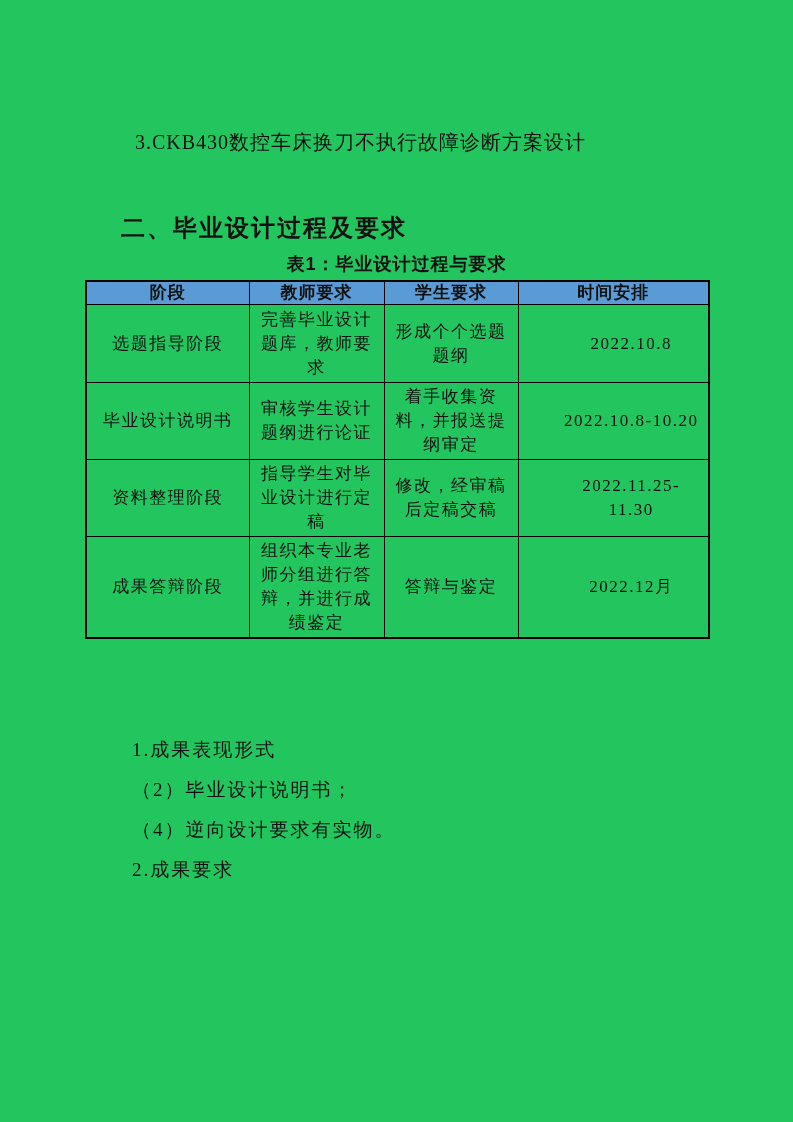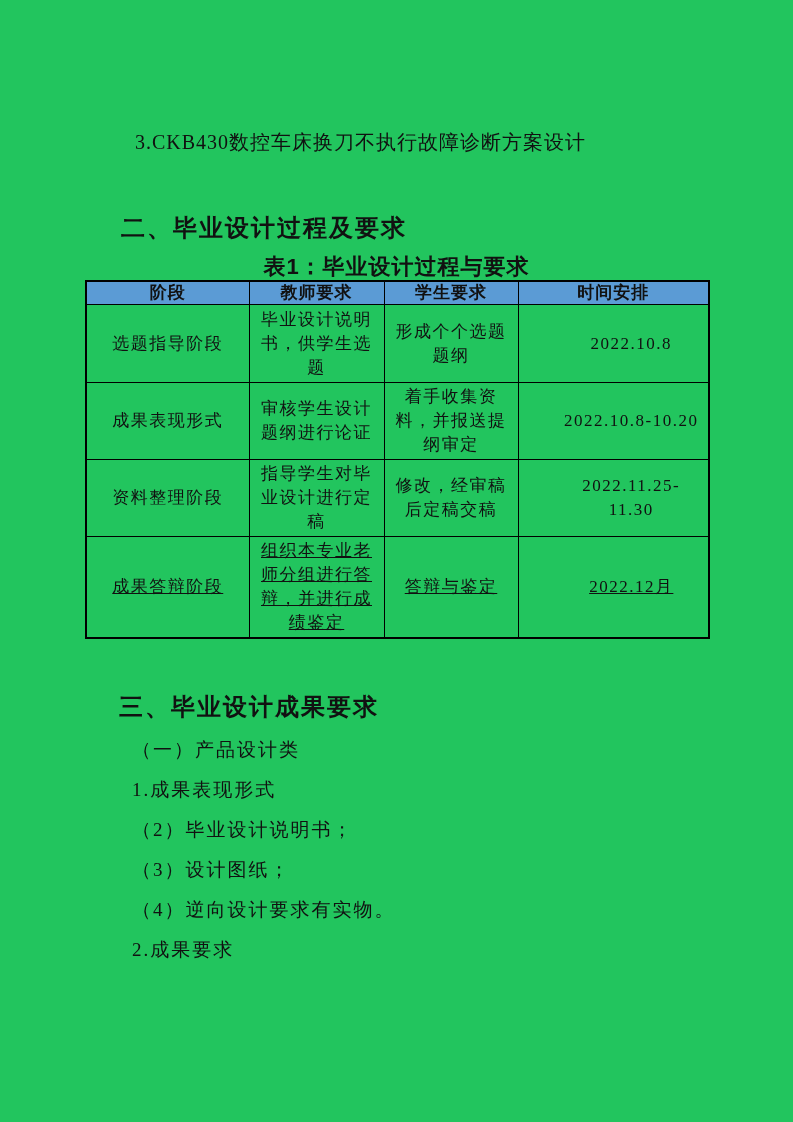--- a/index.html
+++ b/index.html
@@ -31,21 +31,21 @@
   .sec2 { left: 121px; top: 212px; }
   .sec3 { left: 119px; top: 691px; }
   .table-caption {
     position: absolute;
     left: 85px;
     top: 252px;
     width: 623px;
     text-align: center;
     font-family: "Liberation Sans", "DejaVu Sans", sans-serif;
     font-weight: bold;
-    font-size: 22px;
+    font-size: 18px;
     letter-spacing: 1px;
     white-space: nowrap;
   }
   table.process-table {
     position: absolute;
     left: 85px;
     top: 280px;
     width: 623px;
     border-collapse: collapse;
     table-layout: fixed;
@@ -71,21 +71,21 @@
   table.process-table th:last-child  { border-right-width: 2px; }
   table.process-table td {
     font-family: "Liberation Serif", "DejaVu Serif", serif;
     font-size: 17px;
     letter-spacing: 1.5px;
     line-height: 24px;
     padding: 2px 8px;
   }
   table.process-table td:first-child { border-left-width: 2px; }
   table.process-table td:last-child  { border-right-width: 2px; padding-left: 44px; }
-  table.process-table tbody tr:last-child td { border-bottom-width: 2px; text-decoration: underline; }
+  table.process-table tbody tr:last-child td { border-bottom-width: 2px; }
   table.process-table tbody tr:nth-child(1) td { height: 73px; }
   table.process-table tbody tr:nth-child(2) td { height: 68px; }
   table.process-table tbody tr:nth-child(3) td { height: 44px; }
   table.process-table tbody tr:nth-child(4) td { height: 67px; }
   table.process-table tbody tr:nth-child(5) td { height: 103px; }
   .result-paragraphs {
     position: absolute;
     left: 132px;
     top: 739px;
     font-family: "Liberation Serif", "DejaVu Serif", serif;
@@ -120,49 +120,46 @@
       <tr>
           <th style="background: rgb(91, 155, 213);">阶段</th>
           <th style="background: rgb(91, 155, 213);">教师要求</th>
           <th style="background: rgb(91, 155, 213);">学生要求</th>
           <th style="background: rgb(91, 155, 213); margin-left: 10px;">时间安排</th>
         </tr>
     </thead>
     <tbody>
         <tr>
           <td>选题指导阶段</td>
-          <td>毕业设计说明书，供学生选题</td>
+          <td>完善毕业设计题库，教师要求</td>
           <td>形成个个选题题纲</td>
           <td>2022.10.8</td>
         </tr>
         <tr>
-          <td>成果表现形式</td>
+          <td>毕业设计说明书</td>
           <td>审核学生设计题纲进行论证</td>
           <td>着手收集资料，并报送提纲审定</td>
           <td>2022.10.8-10.20</td>
         </tr>
         <tr>
           <td>资料整理阶段</td>
           <td>指导学生对毕业设计进行定稿</td>
           <td>修改，经审稿后定稿交稿</td>
           <td>2022.11.25-11.30</td>
         </tr>
         <tr>
           <td>成果答辩阶段</td>
           <td>组织本专业老师分组进行答辩，并进行成绩鉴定</td>
           <td>答辩与鉴定</td>
           <td>2022.12月</td>
         </tr>
       </tbody>
   </table>
 
-  <div class="sec-heading sec3">三、毕业设计成果要求</div>
 
   <div class="result-paragraphs">
-      <p>（一）产品设计类</p>
       <p>1.成果表现形式</p>
       <p>（2）毕业设计说明书；</p>
-      <p>（3）设计图纸；</p>
       <p>（4）逆向设计要求有实物。</p>
       <p>2.成果要求</p>
     </div>
 
 </div>
 
 </body></html>

